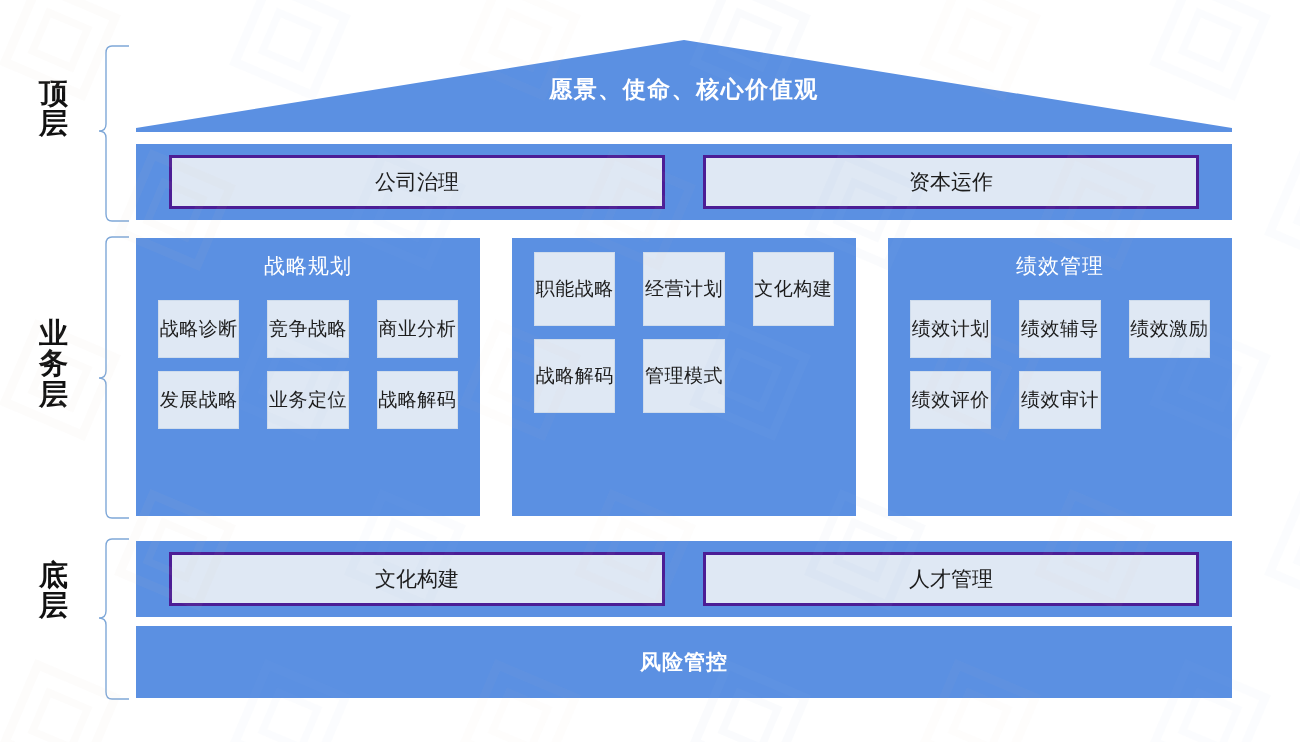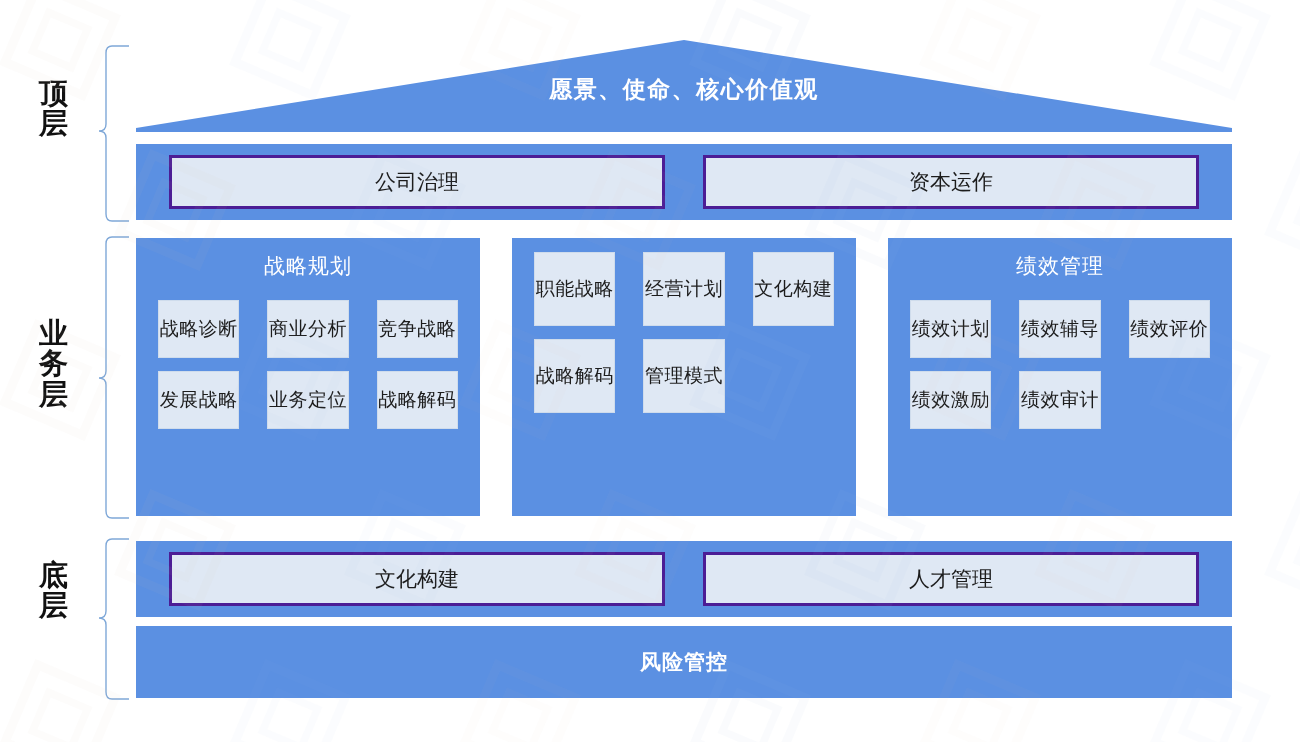--- a/index.html
+++ b/index.html
@@ -342,22 +342,22 @@
       <div class="pill">资本运作</div>
     </div>
   </div>
 
   <div id="business-row">
 
     <div class="biz-col">
       <div class="biz-title">战略规划</div>
       <div class="biz-grid">
         <div class="cell">战略诊断</div>
+        <div class="cell">竞争战略</div>
         <div class="cell">商业分析</div>
-        <div class="cell">竞争战略</div>
         <div class="cell">发展战略</div>
         <div class="cell">业务定位</div>
         <div class="cell">战略解码</div>
       </div>
     </div>
 
     <div class="biz-col">
       <div class="biz-grid">
         <div class="cell">职能战略</div>
         <div class="cell">经营计划</div>
@@ -365,22 +365,22 @@
         <div class="cell">战略解码</div>
         <div class="cell">管理模式</div>
       </div>
     </div>
 
     <div class="biz-col">
       <div class="biz-title">绩效管理</div>
       <div class="biz-grid">
         <div class="cell">绩效计划</div>
         <div class="cell">绩效辅导</div>
+        <div class="cell">绩效激励</div>
         <div class="cell">绩效评价</div>
-        <div class="cell">绩效激励</div>
         <div class="cell">绩效审计</div>
       </div>
     </div>
 
   </div>
 
   <div class="band" id="band-culture">
     <div class="band-inner-row">
       <div class="pill">文化构建</div>
       <div class="pill">人才管理</div>

